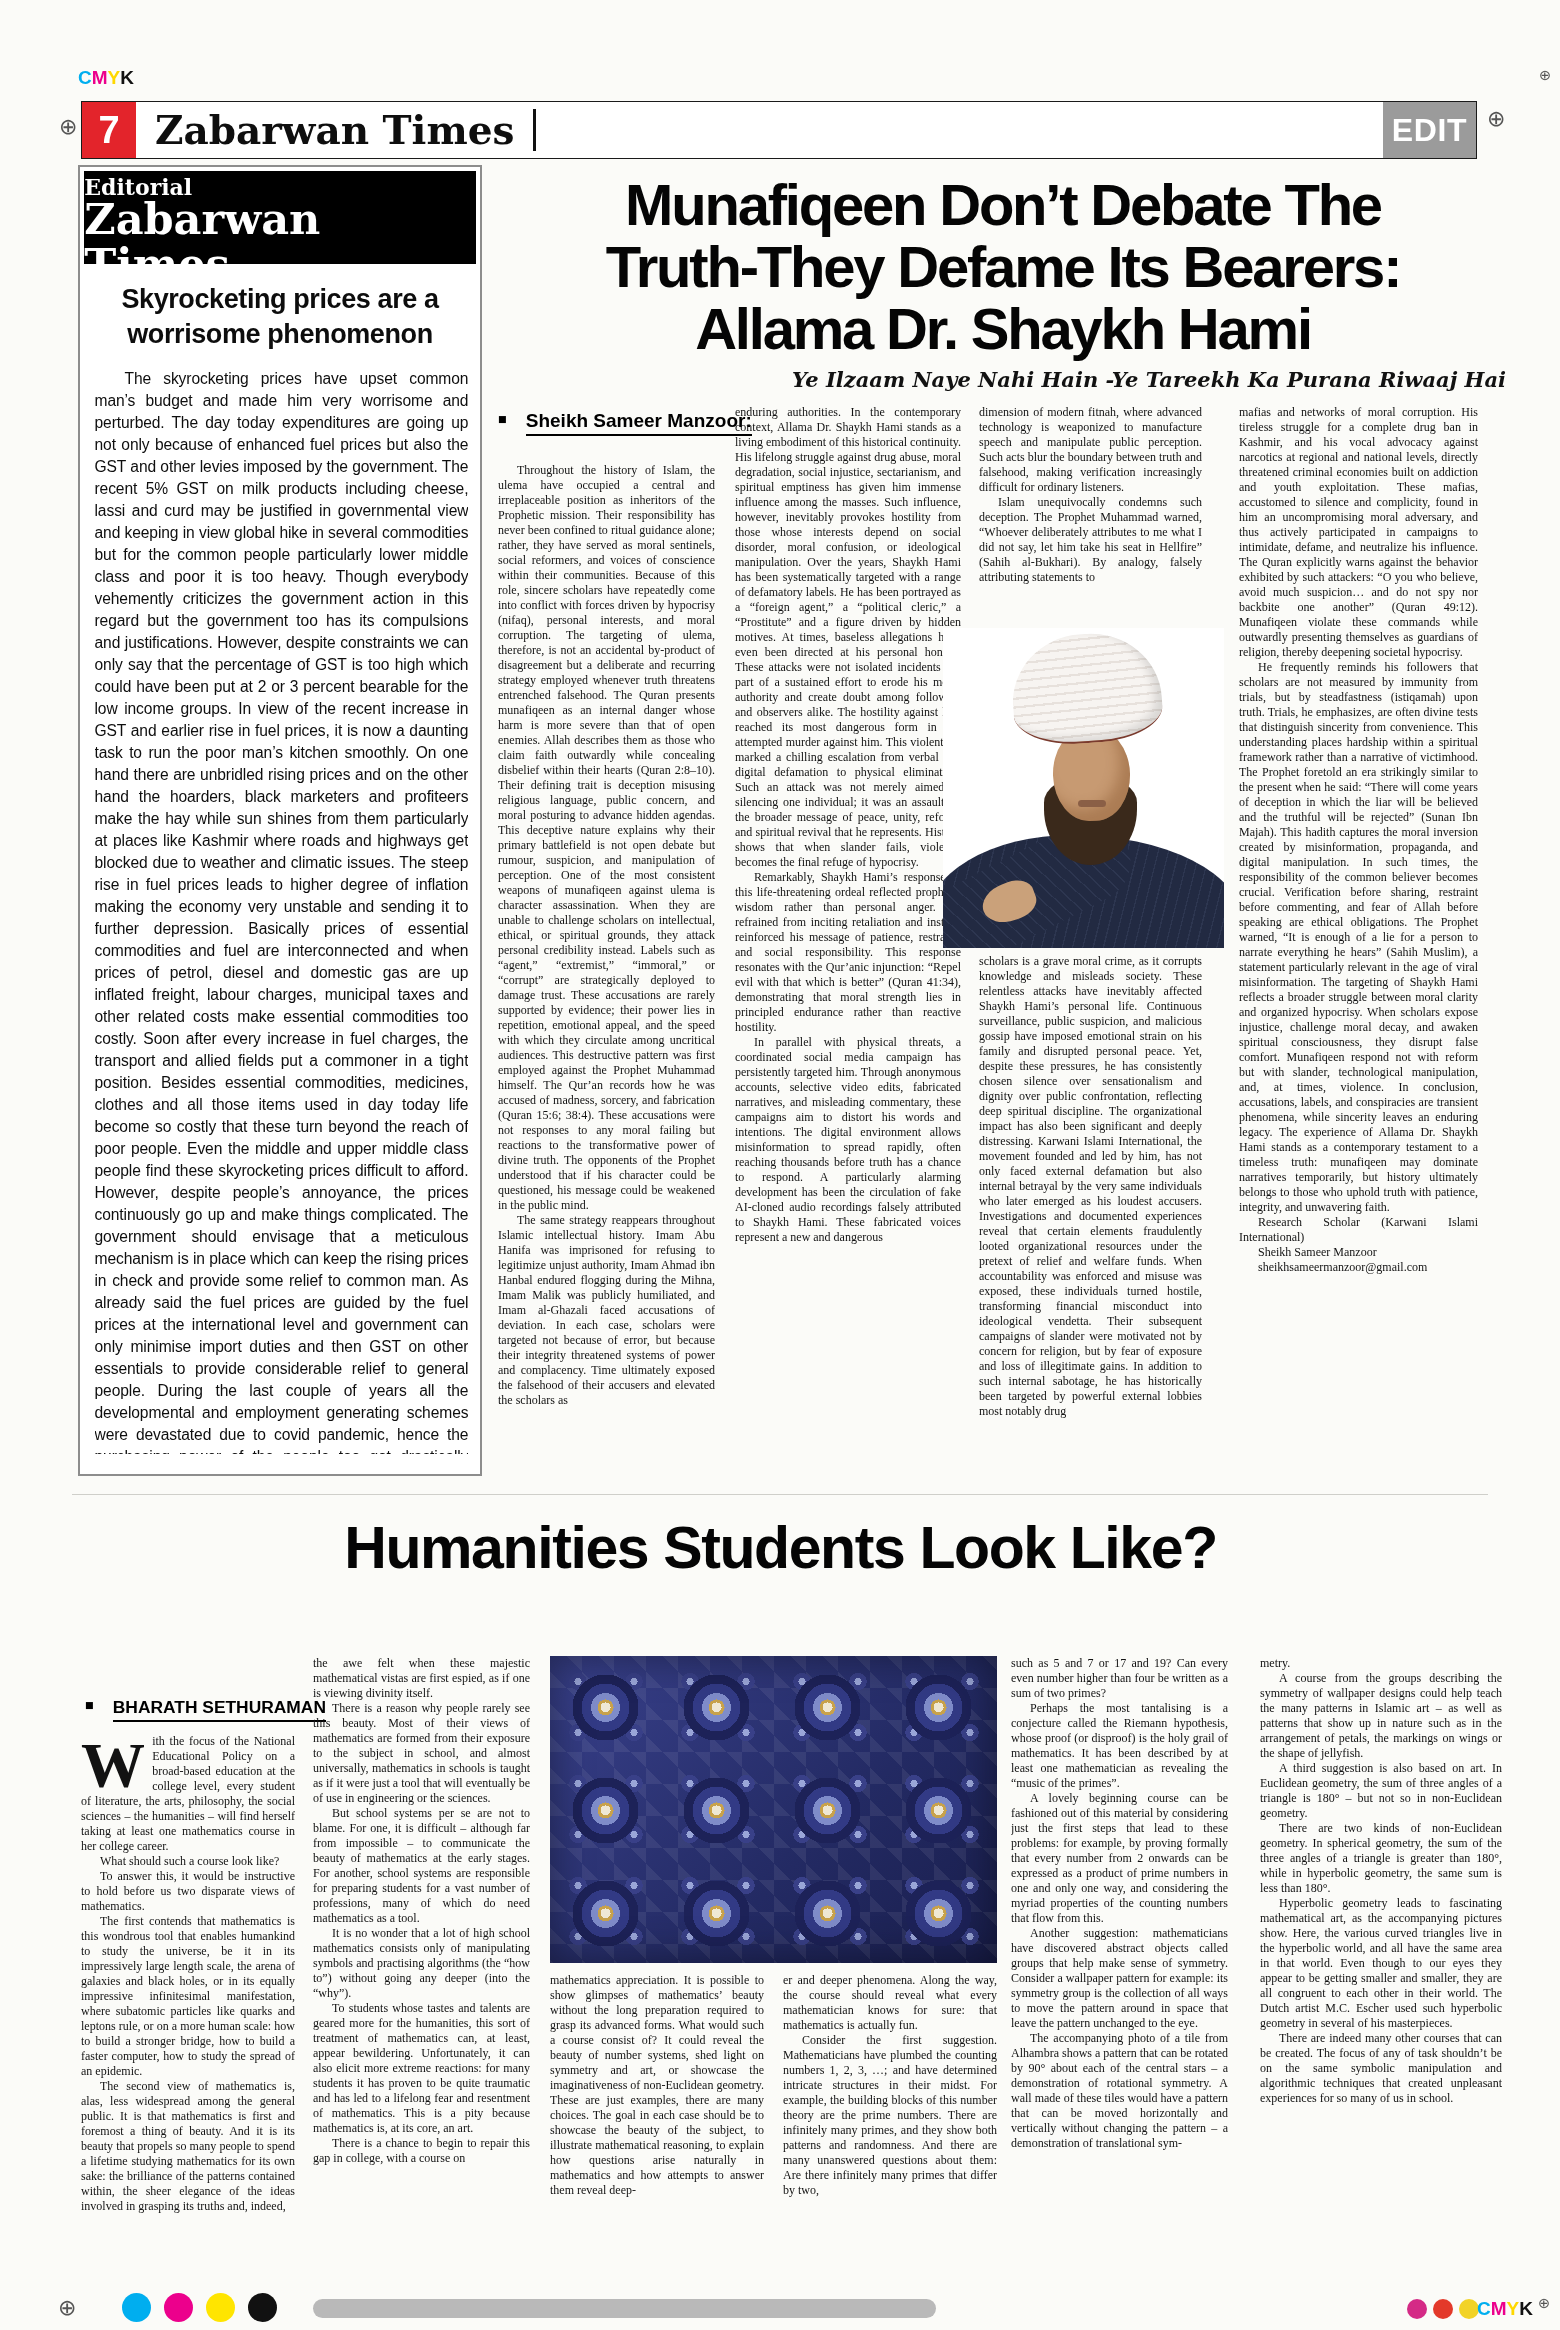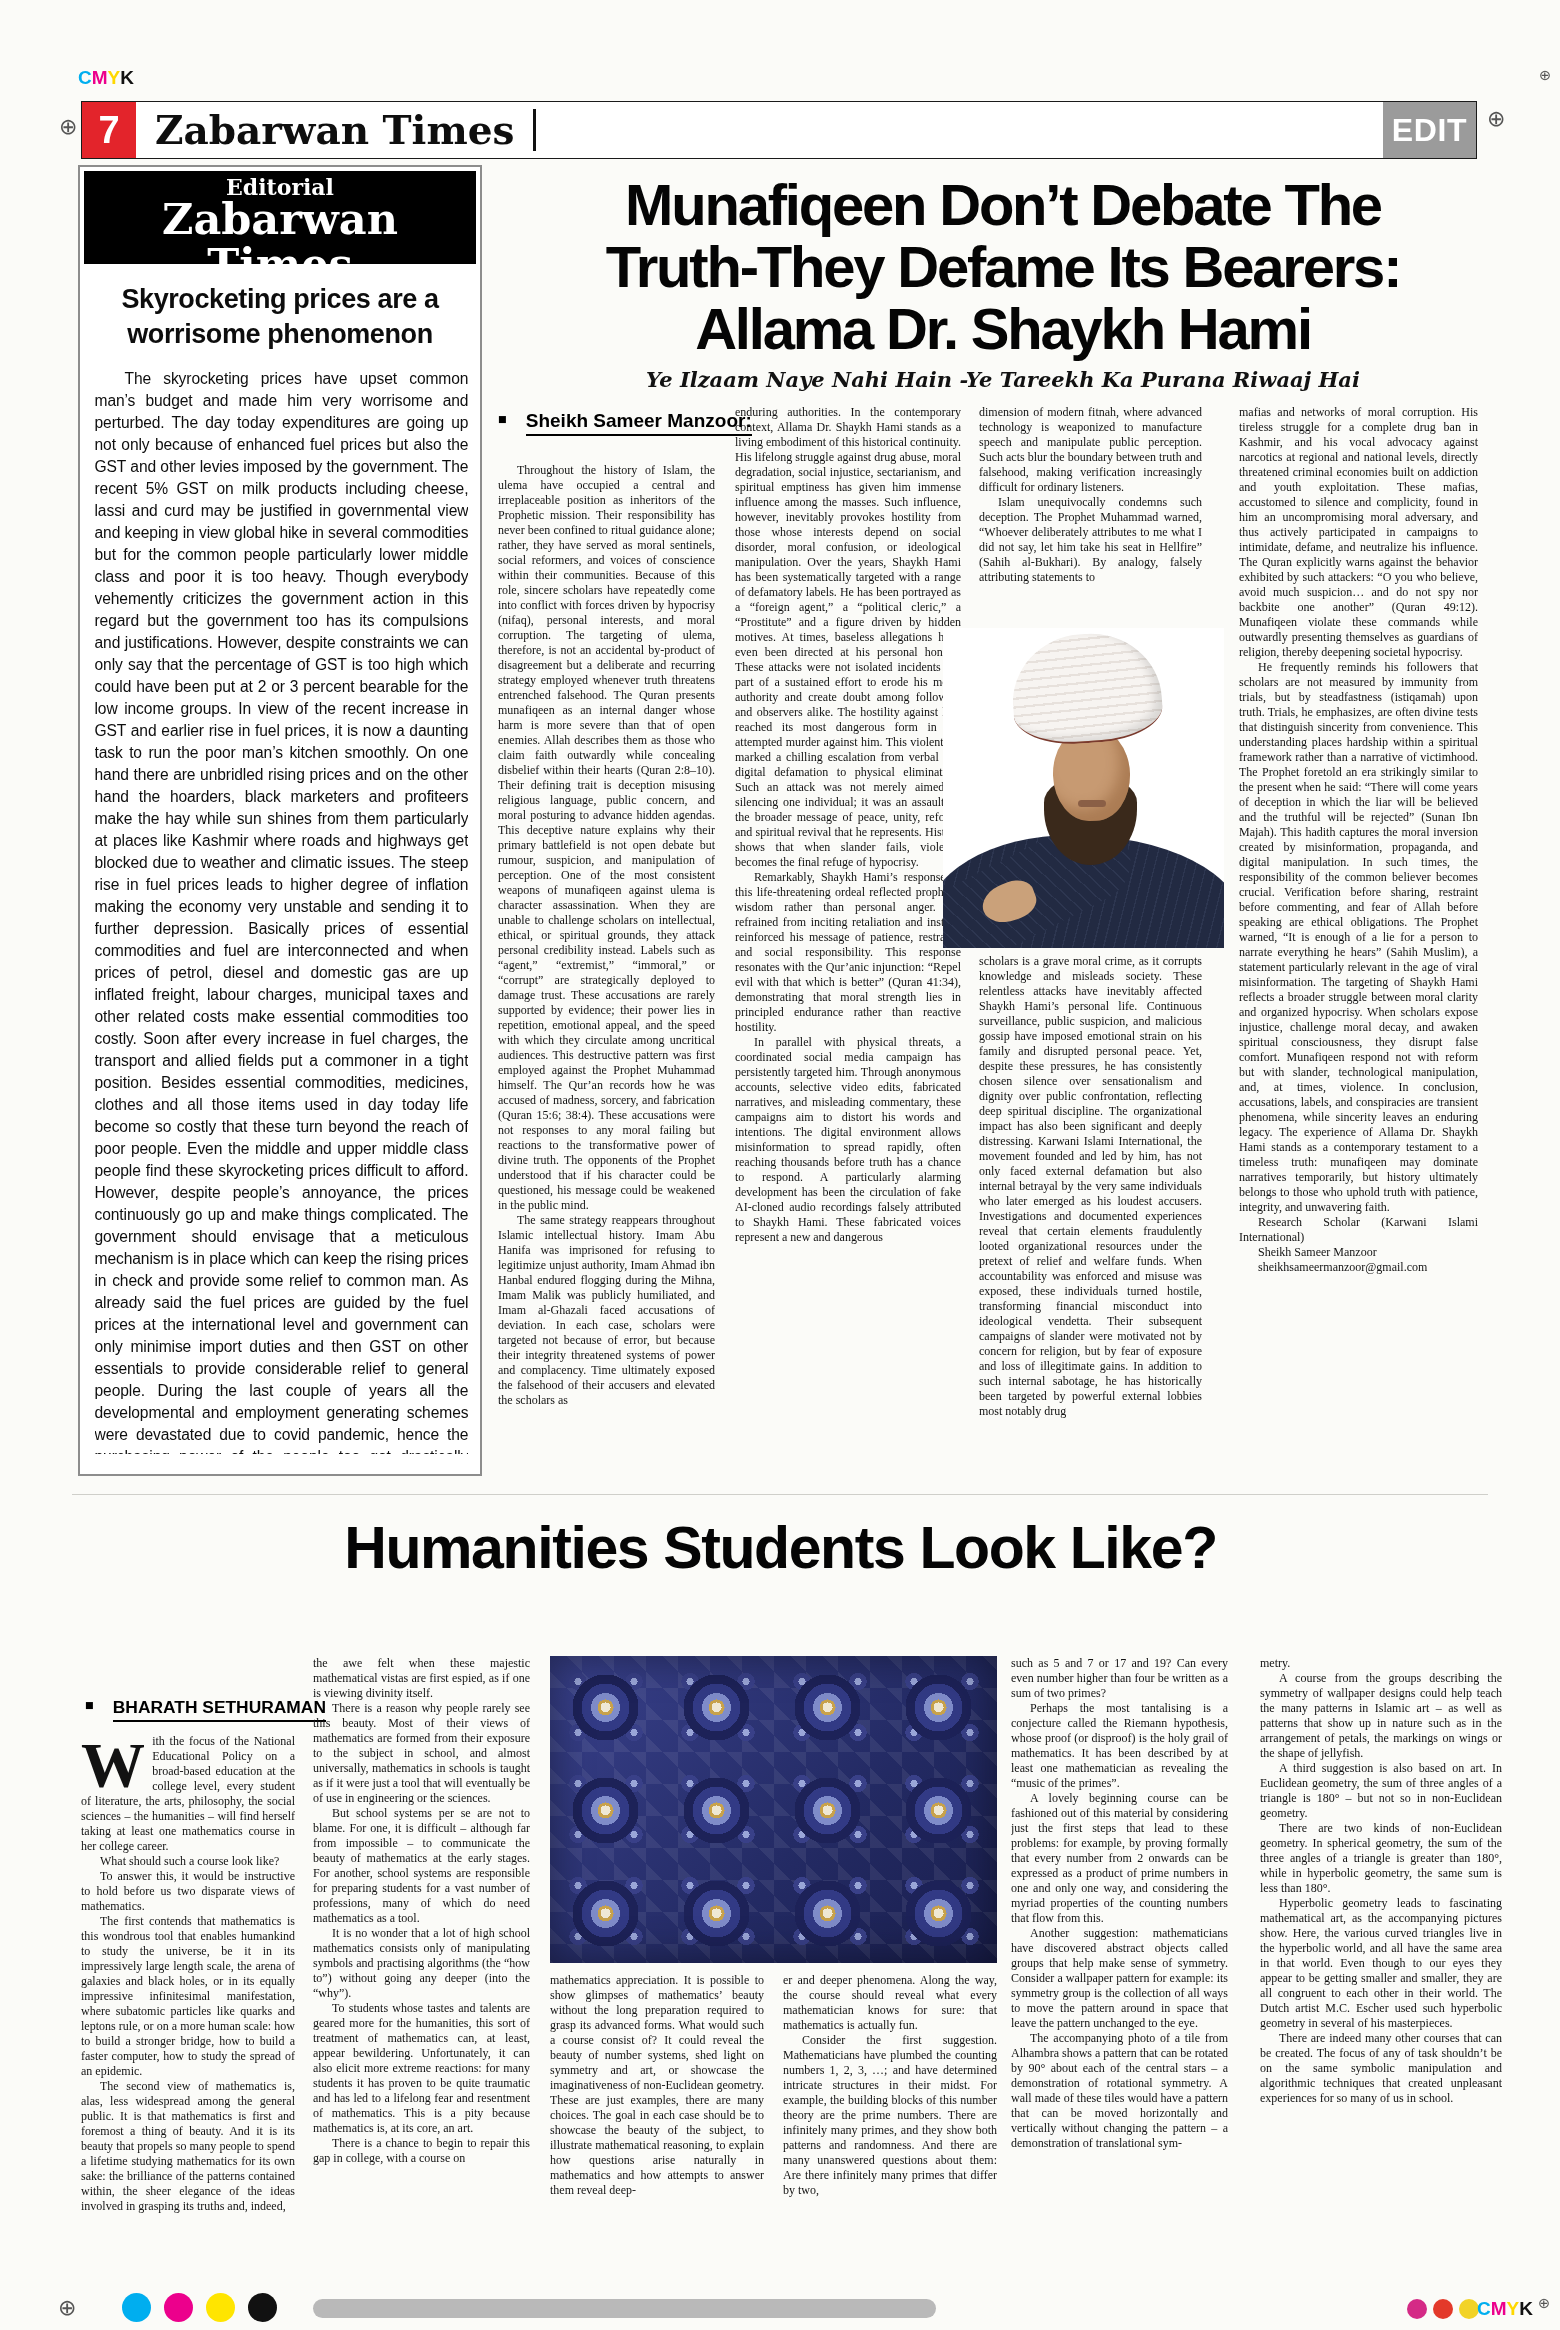--- a/index.html
+++ b/index.html
@@ -14,32 +14,32 @@
        display:flex;align-items:stretch;}
   #pageno{width:54px;background:#e3242b;color:#fff;display:flex;align-items:center;justify-content:center;
           font:700 38px "Liberation Sans",sans-serif;}
   #masthead{padding:1.4px 0 0 19px;font:700 39px/54px "DejaVu Serif",serif;color:#0e0e0e;}
   #hdr-div{width:2.2px;background:#111;margin:7.2px 0 7.2px 19px;}
   #hdr-date{margin-left:22px;font:700 22px/55px "Liberation Sans",sans-serif;letter-spacing:-0.4px;}
   #edit-box{margin-left:auto;width:93px;background:#9b9b9b;color:#fff;display:flex;align-items:center;
             justify-content:center;font:700 32px "Liberation Sans",sans-serif;letter-spacing:0.7px;}
   
   #edbox{left:78px;top:165px;width:400px;height:1307px;border:2.9px solid #8d8d8d;background:#fff;}
-  #ed-black{margin:4.3px;height:93px;background:#000;color:#fff;text-align:center;overflow:hidden;}
+  #ed-black{margin:4.3px;height:93px;background:#000;color:#fff;text-align:left;overflow:hidden;}
   #ed-kicker{font:700 22px/26px "DejaVu Serif",serif;margin-top:2.9px;}
   #ed-brand{font:700 43px/45px "DejaVu Serif",serif;margin-top:-2.9px;}
   #ed-head{margin:17.4px 5.8px 0;text-align:center;font:700 27px/35px "Liberation Sans",sans-serif;
            letter-spacing:-0.4px;color:#0d0d0d;}
   #ed-body{margin:16px 11.6px 0 14.5px;height:1086px;overflow:hidden;text-align:justify;text-indent:30px;
            font:400 15.6px/22px "Liberation Sans",sans-serif;letter-spacing:-0.1px;color:#0e0e0e;}
   
   .bighead{text-align:center;font-family:"Liberation Sans",sans-serif;font-weight:800;color:#050505;
            font-stretch:ultra-condensed;}
   #m-head{left:500px;top:174px;width:1006px;font-size:58px;line-height:62px;letter-spacing:-2.2px;}
-  #m-sub{left:500px;top:368px;width:1006px;text-align:center;font:700 italic 21px/24.6px "DejaVu Serif",serif;}
+  #m-sub{left:500px;top:368px;width:1006px;text-align:right;font:700 italic 21px/24.6px "DejaVu Serif",serif;}
   .byline{font-family:"Liberation Sans",sans-serif;font-weight:700;color:#000;}
   #m-byline{left:498px;top:410px;width:304px;font-size:19px;}
   .b-square{font-size:14.5px;vertical-align:2.9px;margin-right:19px;}
   .b-name{border-bottom:2.2px solid #000;padding-bottom:3px;}
   .col{position:absolute;font-family:"Liberation Serif",serif;font-size:12px;line-height:15px;
        text-align:justify;color:#121212;overflow:hidden;}
   .col p{margin:0;text-indent:19px;}
   .col p.ni{text-indent:0;}
   #m-c1{left:498px;top:463px;width:217px;height:1013px;}
   #m-c2{left:735px;top:405px;width:226px;height:1071px;}

